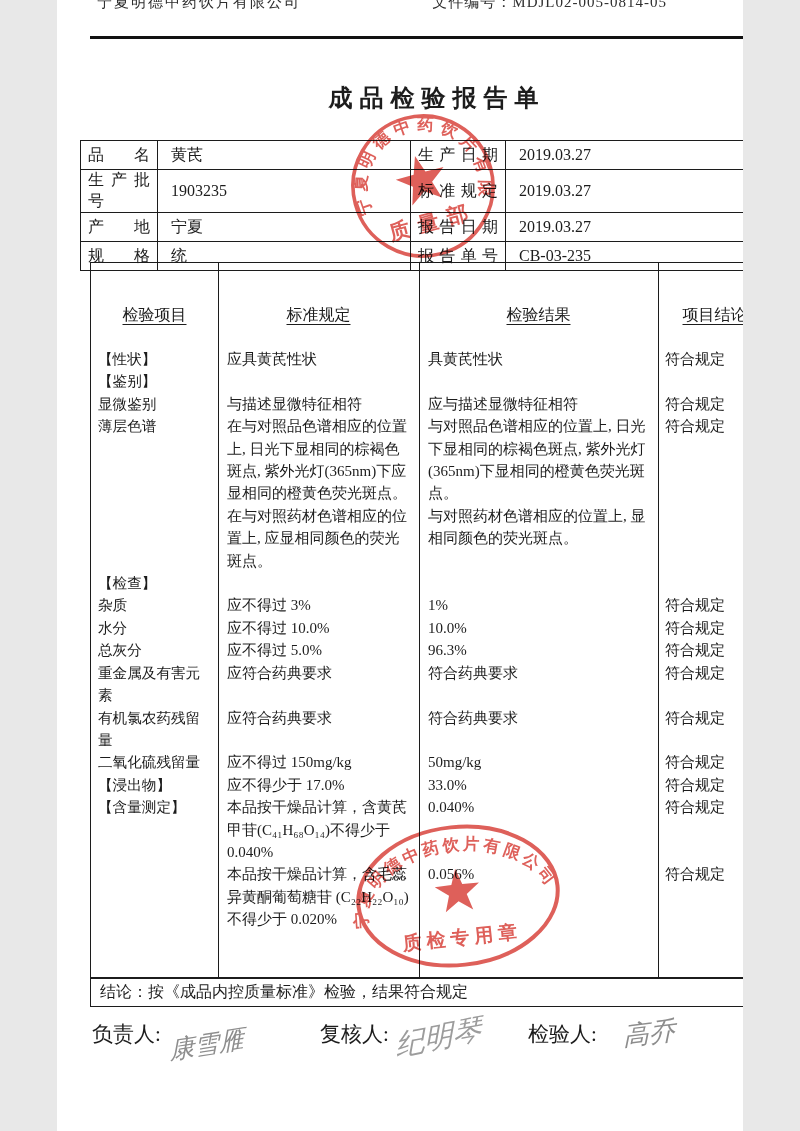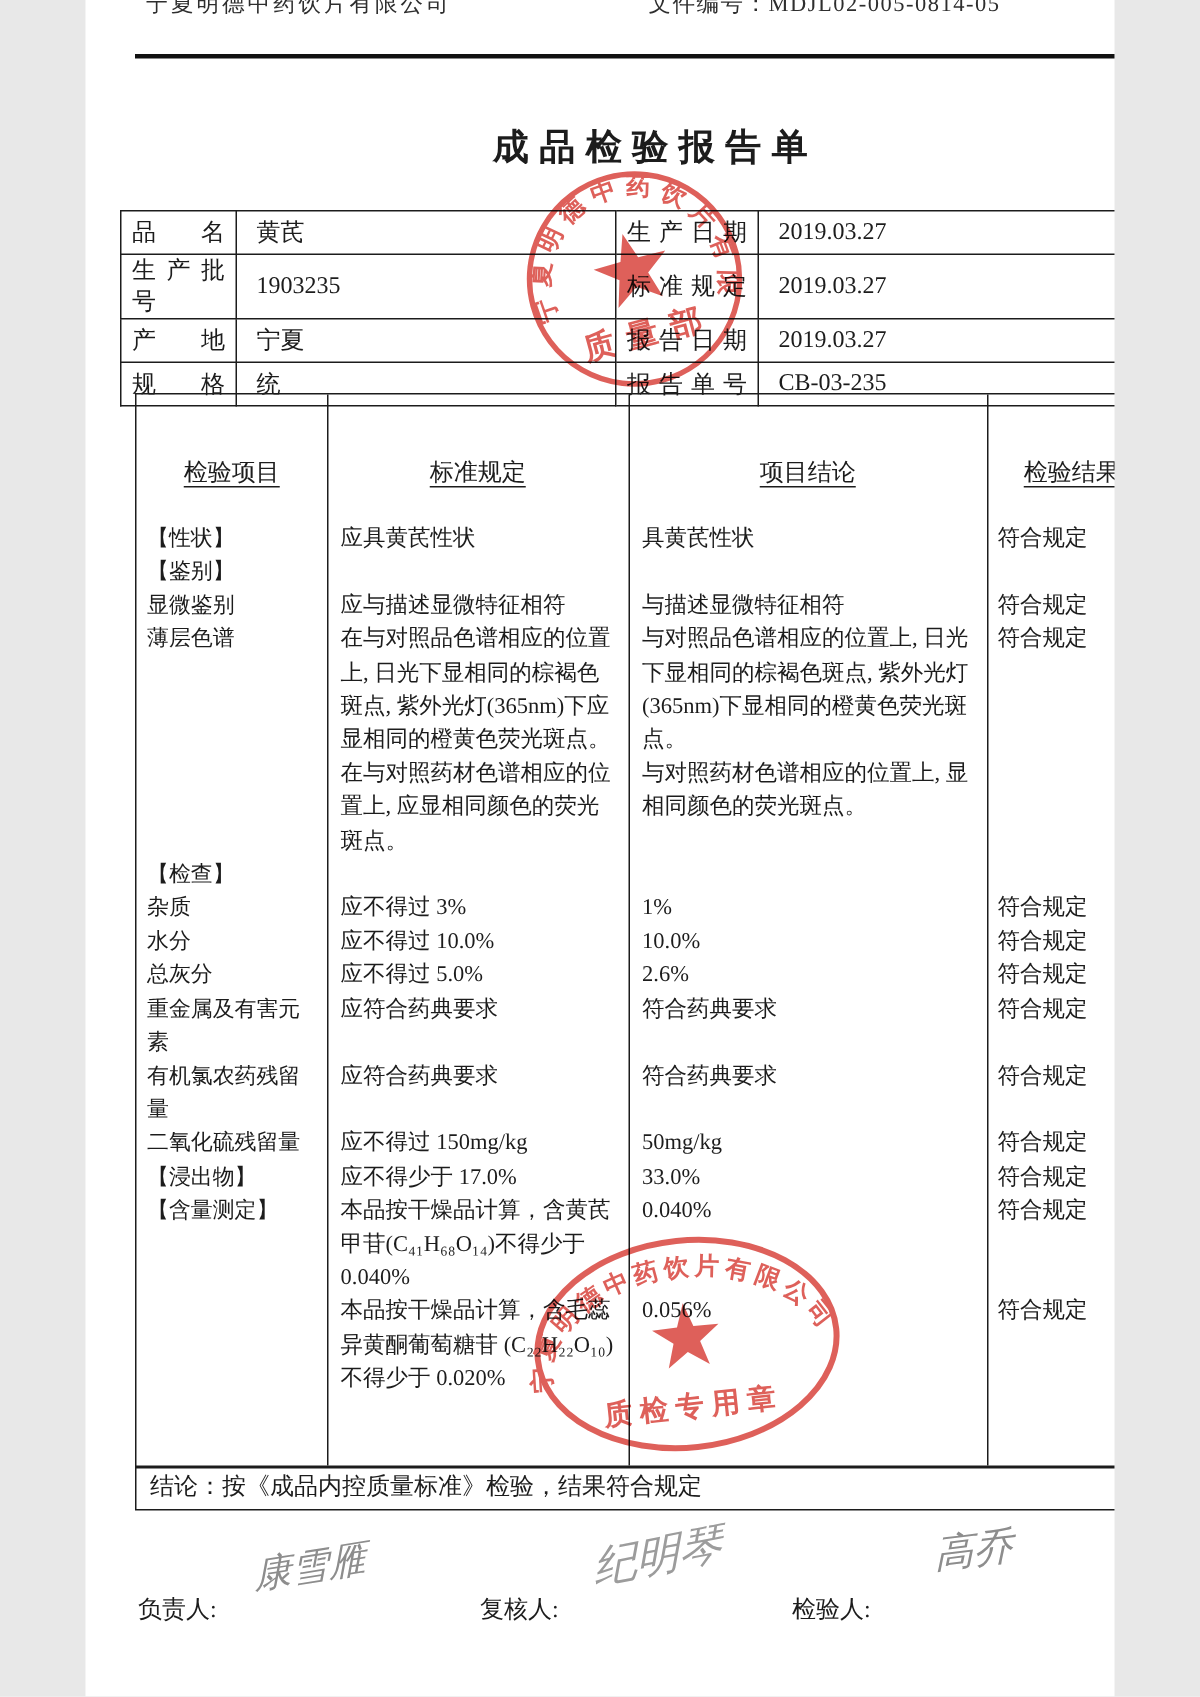--- a/index.html
+++ b/index.html
@@ -33,21 +33,21 @@
   .grid .hcell span { text-decoration:underline; text-underline-offset:4px; }
   .grid .cell { font-size:15px; line-height:22.4px; padding-right:8px; }
   .grid .c1 { padding-left:7px;  font-size:14.6px; }
   .grid .c2 { padding-left:9px;  }
   .grid .c3 { padding-left:9px;  padding-right:2px; }
   .grid .c4 { padding-left:7px;  }
   
   .conclusion { position:absolute; left:33px; top:978px; width:683px; height:29px;
                 border:1.5px solid #1c1c1c; font-size:16px; line-height:26px; padding-left:9px; }
   
-  .sig-label { position:absolute; top:1063px; font-size:16px; }
+  .sig-label { position:absolute; top:1020px; font-size:21px; }
   .sig-l1 { left:35px; } .sig-l2 { left:263px; } .sig-l3 { left:471px; }
   .sign { position:absolute; color:#8d8d8d; font-style:italic;
           font-family:"DejaVu Serif","Liberation Serif",serif; }
   .sign1 { left:112px; top:1028px; font-size:25px; transform:rotate(-9deg) skewX(-6deg); }
   .sign2 { left:338px; top:1018px; font-size:29px; color:#9c9c9c; transform:rotate(-11deg) skewX(-8deg); }
   .sign3 { left:566px; top:1016px; font-size:26px; transform:rotate(-7deg) skewX(-5deg); }
   
   .stamp { position:absolute; pointer-events:none; mix-blend-mode:multiply; opacity:.85; }
   .stamp-top    { left:286px; top:106px;  width:160px; height:160px; }
   .stamp-bottom { left:293px; top:820px;  width:216px; height:152px; }
@@ -102,36 +102,36 @@
 </tbody>
   </table>
 
   <div class="main-box">
     <div class="vline vl1"></div>
     <div class="vline vl2"></div>
     <div class="vline vl3"></div>
     <div class="grid">
       <div class="hcell"><span>检验项目</span></div>
       <div class="hcell"><span>标准规定</span></div>
+      <div class="hcell"><span>检验结果</span></div>
       <div class="hcell"><span>项目结论</span></div>
-      <div class="hcell"><span>检验结果</span></div>
 
   <div class="cell c1">【性状】</div>
   <div class="cell c2">应具黄芪性状</div>
   <div class="cell c3">具黄芪性状</div>
   <div class="cell c4">符合规定</div>
 
   <div class="cell c1">【鉴别】</div>
   <div class="cell c2"></div>
   <div class="cell c3"></div>
   <div class="cell c4"></div>
 
   <div class="cell c1">显微鉴别</div>
+  <div class="cell c3">与描述显微特征相符</div>
   <div class="cell c2">应与描述显微特征相符</div>
-  <div class="cell c3">与描述显微特征相符</div>
   <div class="cell c4">符合规定</div>
 
   <div class="cell c1">薄层色谱</div>
   <div class="cell c2">在与对照品色谱相应的位置上, 日光下显相同的棕褐色斑点, 紫外光灯(365nm)下应显相同的橙黄色荧光斑点。</div>
   <div class="cell c3">与对照品色谱相应的位置上, 日光下显相同的棕褐色斑点, 紫外光灯(365nm)下显相同的橙黄色荧光斑点。</div>
   <div class="cell c4">符合规定</div>
 
   <div class="cell c1"></div>
   <div class="cell c2">在与对照药材色谱相应的位置上, 应显相同颜色的荧光斑点。</div>
   <div class="cell c3">与对照药材色谱相应的位置上, 显相同颜色的荧光斑点。</div>
@@ -147,21 +147,21 @@
   <div class="cell c3">1%</div>
   <div class="cell c4">符合规定</div>
 
   <div class="cell c1">水分</div>
   <div class="cell c2">应不得过 10.0%</div>
   <div class="cell c3">10.0%</div>
   <div class="cell c4">符合规定</div>
 
   <div class="cell c1">总灰分</div>
   <div class="cell c2">应不得过 5.0%</div>
-  <div class="cell c3">2.6%</div>
+  <div class="cell c3">96.3%</div>
   <div class="cell c4">符合规定</div>
 
   <div class="cell c1">重金属及有害元素</div>
   <div class="cell c2">应符合药典要求</div>
   <div class="cell c3">符合药典要求</div>
   <div class="cell c4">符合规定</div>
 
   <div class="cell c1">有机氯农药残留量</div>
   <div class="cell c2">应符合药典要求</div>
   <div class="cell c3">符合药典要求</div>

